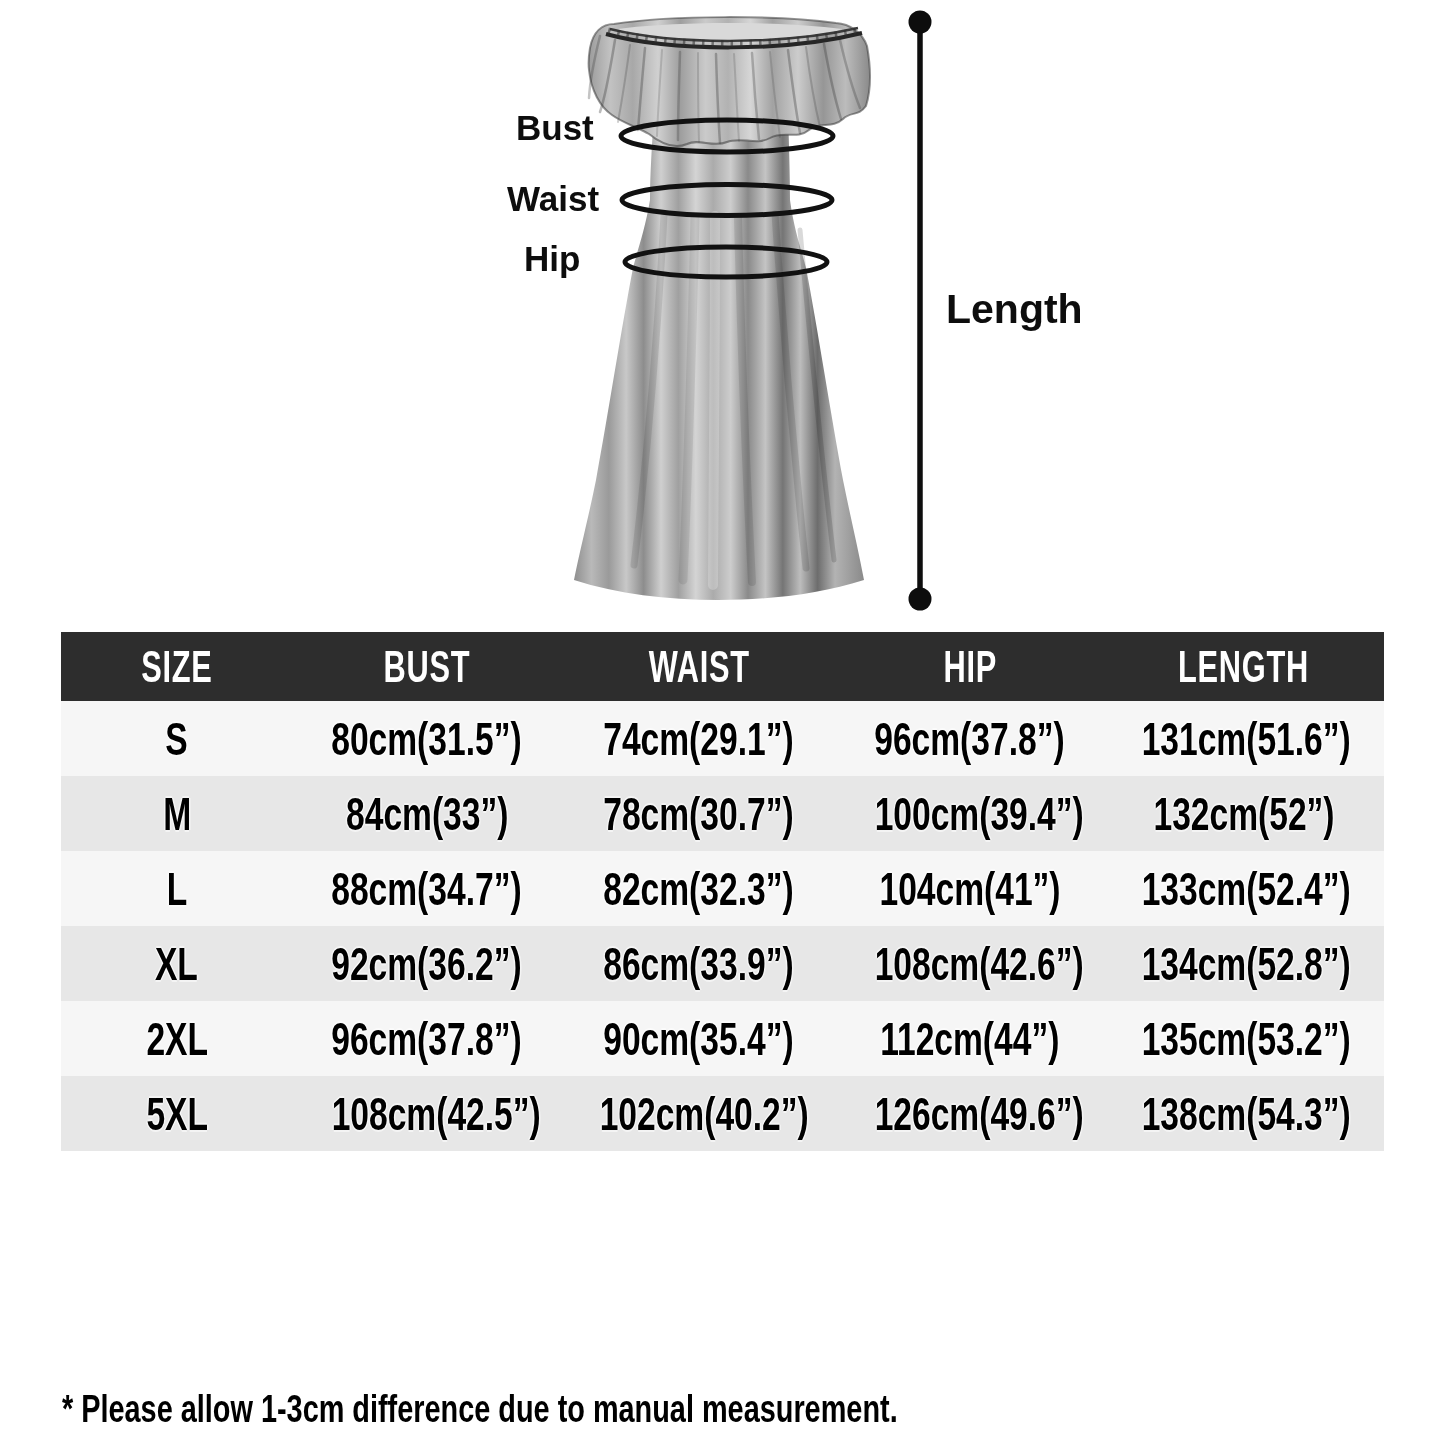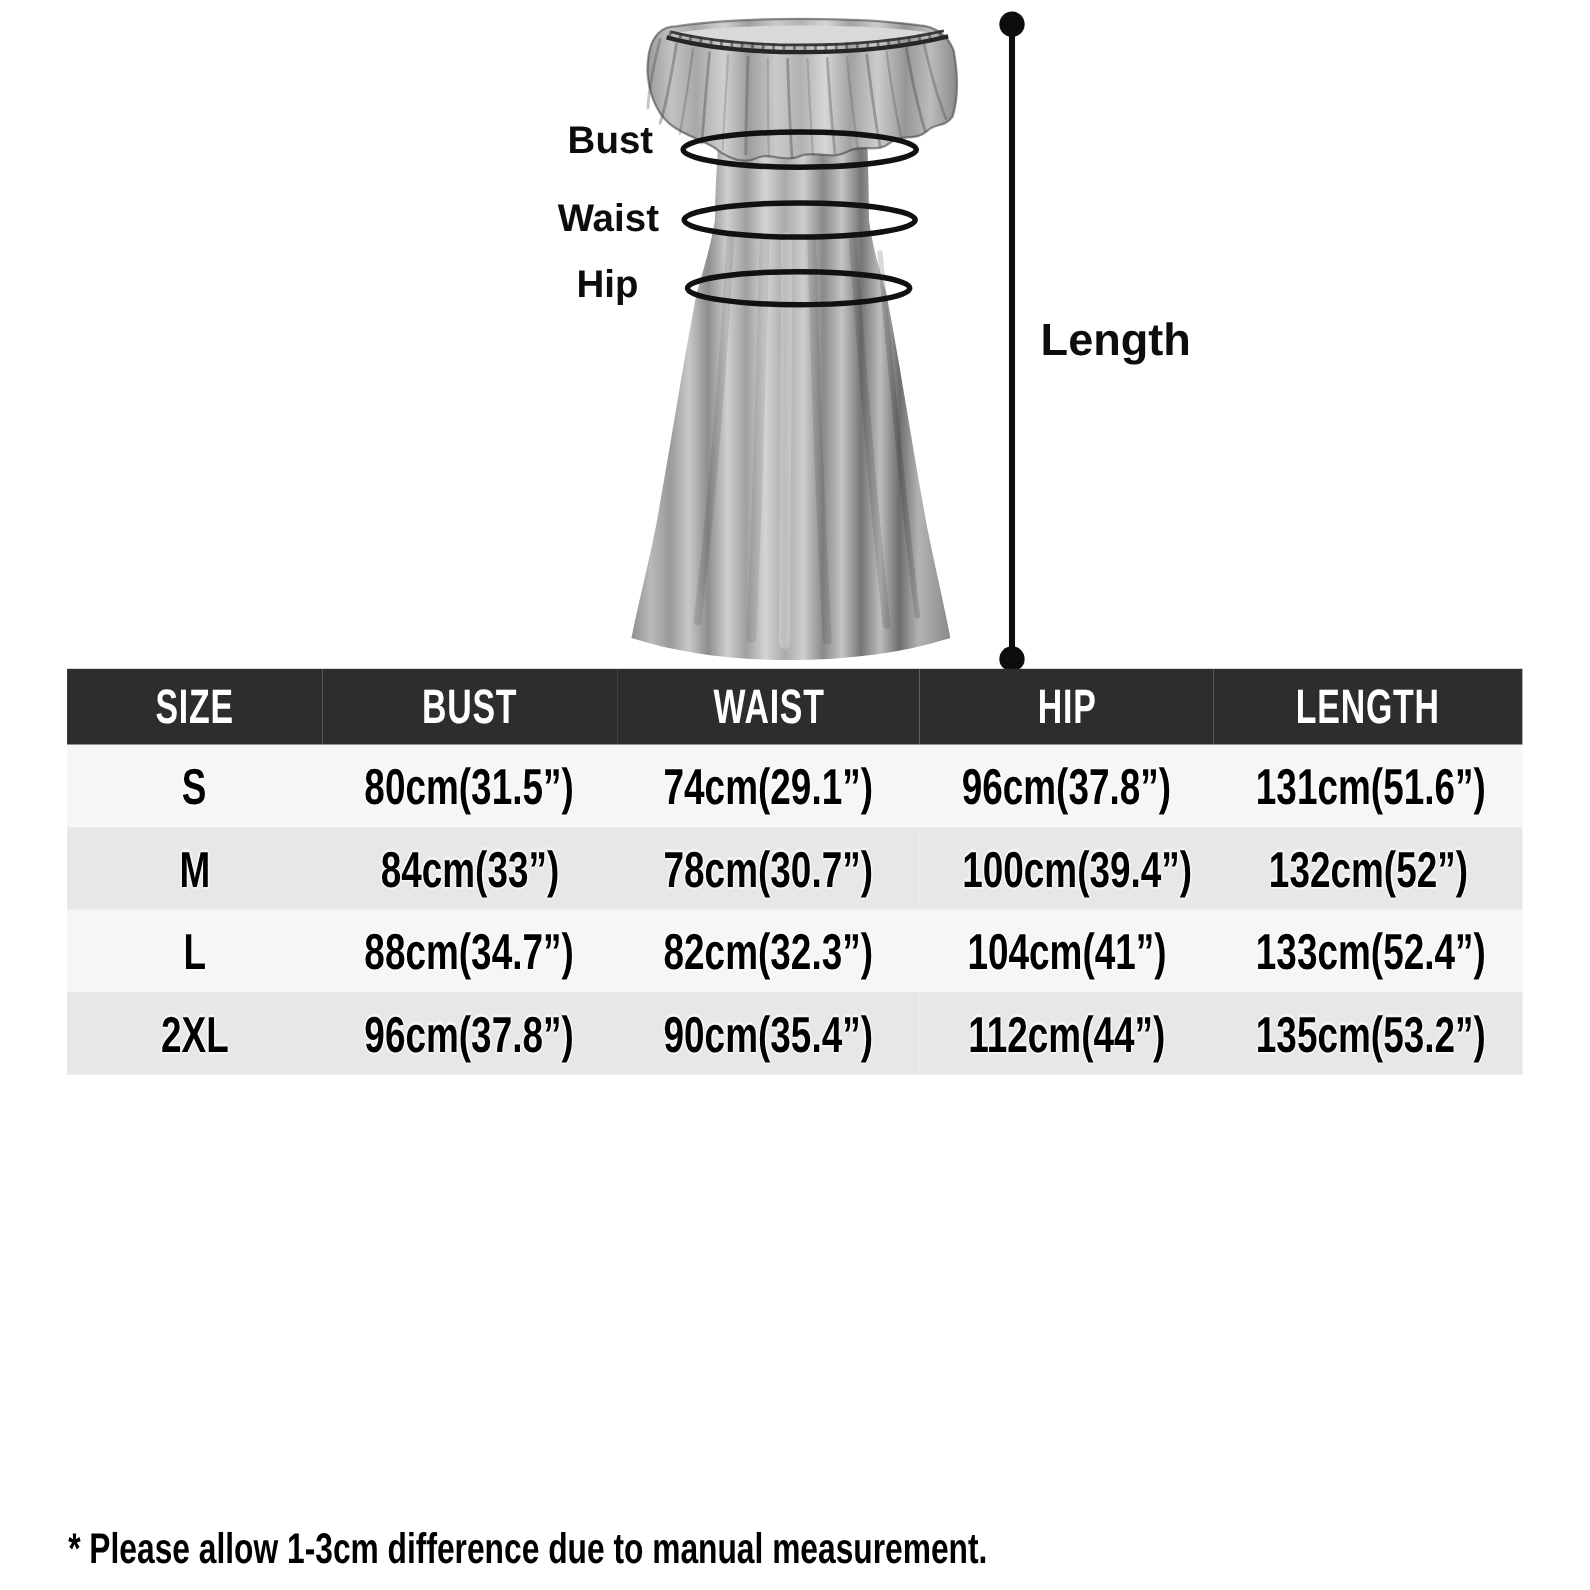--- a/index.html
+++ b/index.html
@@ -11,21 +11,21 @@
   
   .diagram { position:absolute; left:0; top:0; width:1445px; height:628px; }
   .diagram svg { position:absolute; left:0; top:0; display:block; }
   .mlabel {
     position:absolute; font-weight:bold; color:#0d0d0d;
     font-size:35px; line-height:1; white-space:nowrap;
   }
   .mlabel.length { font-size:41px; }
   
   .size-table {
-    position:absolute; left:61px; top:608px; width:1323px;
+    position:absolute; left:61px; top:632px; width:1323px;
     border-collapse:collapse; table-layout:fixed;
   }
   .size-table th { height:69px; background:#2d2d2d; text-align:center; vertical-align:middle; padding:0; }
   .size-table td { height:75px; text-align:center; vertical-align:middle; padding:0; }
   .size-table tbody tr:nth-child(odd)  { background:#f6f6f6; }
   .size-table tbody tr:nth-child(even) { background:#e7e7e7; }
   .cond {
     display:inline-block; font-weight:bold; white-space:nowrap;
     transform:scaleX(0.73); transform-origin:50% 50%;
   }
@@ -204,23 +204,37 @@
         <td><span class="cond">132cm(52”)</span></td>
       </tr>
       <tr>
         <td><span class="cond">L</span></td>
         <td><span class="cond">88cm(34.7”)</span></td>
         <td><span class="cond">82cm(32.3”)</span></td>
         <td><span class="cond">104cm(41”)</span></td>
         <td><span class="cond">133cm(52.4”)</span></td>
       </tr>
       <tr>
+        <td><span class="cond">XL</span></td>
+        <td><span class="cond">92cm(36.2”)</span></td>
+        <td><span class="cond">86cm(33.9”)</span></td>
+        <td><span class="cond">108cm(42.6”)</span></td>
+        <td><span class="cond">134cm(52.8”)</span></td>
+      </tr>
+      <tr>
         <td><span class="cond">2XL</span></td>
         <td><span class="cond">96cm(37.8”)</span></td>
         <td><span class="cond">90cm(35.4”)</span></td>
         <td><span class="cond">112cm(44”)</span></td>
         <td><span class="cond">135cm(53.2”)</span></td>
       </tr>
+      <tr>
+        <td><span class="cond">5XL</span></td>
+        <td><span class="cond">108cm(42.5”)</span></td>
+        <td><span class="cond">102cm(40.2”)</span></td>
+        <td><span class="cond">126cm(49.6”)</span></td>
+        <td><span class="cond">138cm(54.3”)</span></td>
+      </tr>
     </tbody>
   </table>
 
   <div class="footnote">* Please allow 1-3cm difference due to manual measurement.</div>
 </div>
 
 </body></html>

